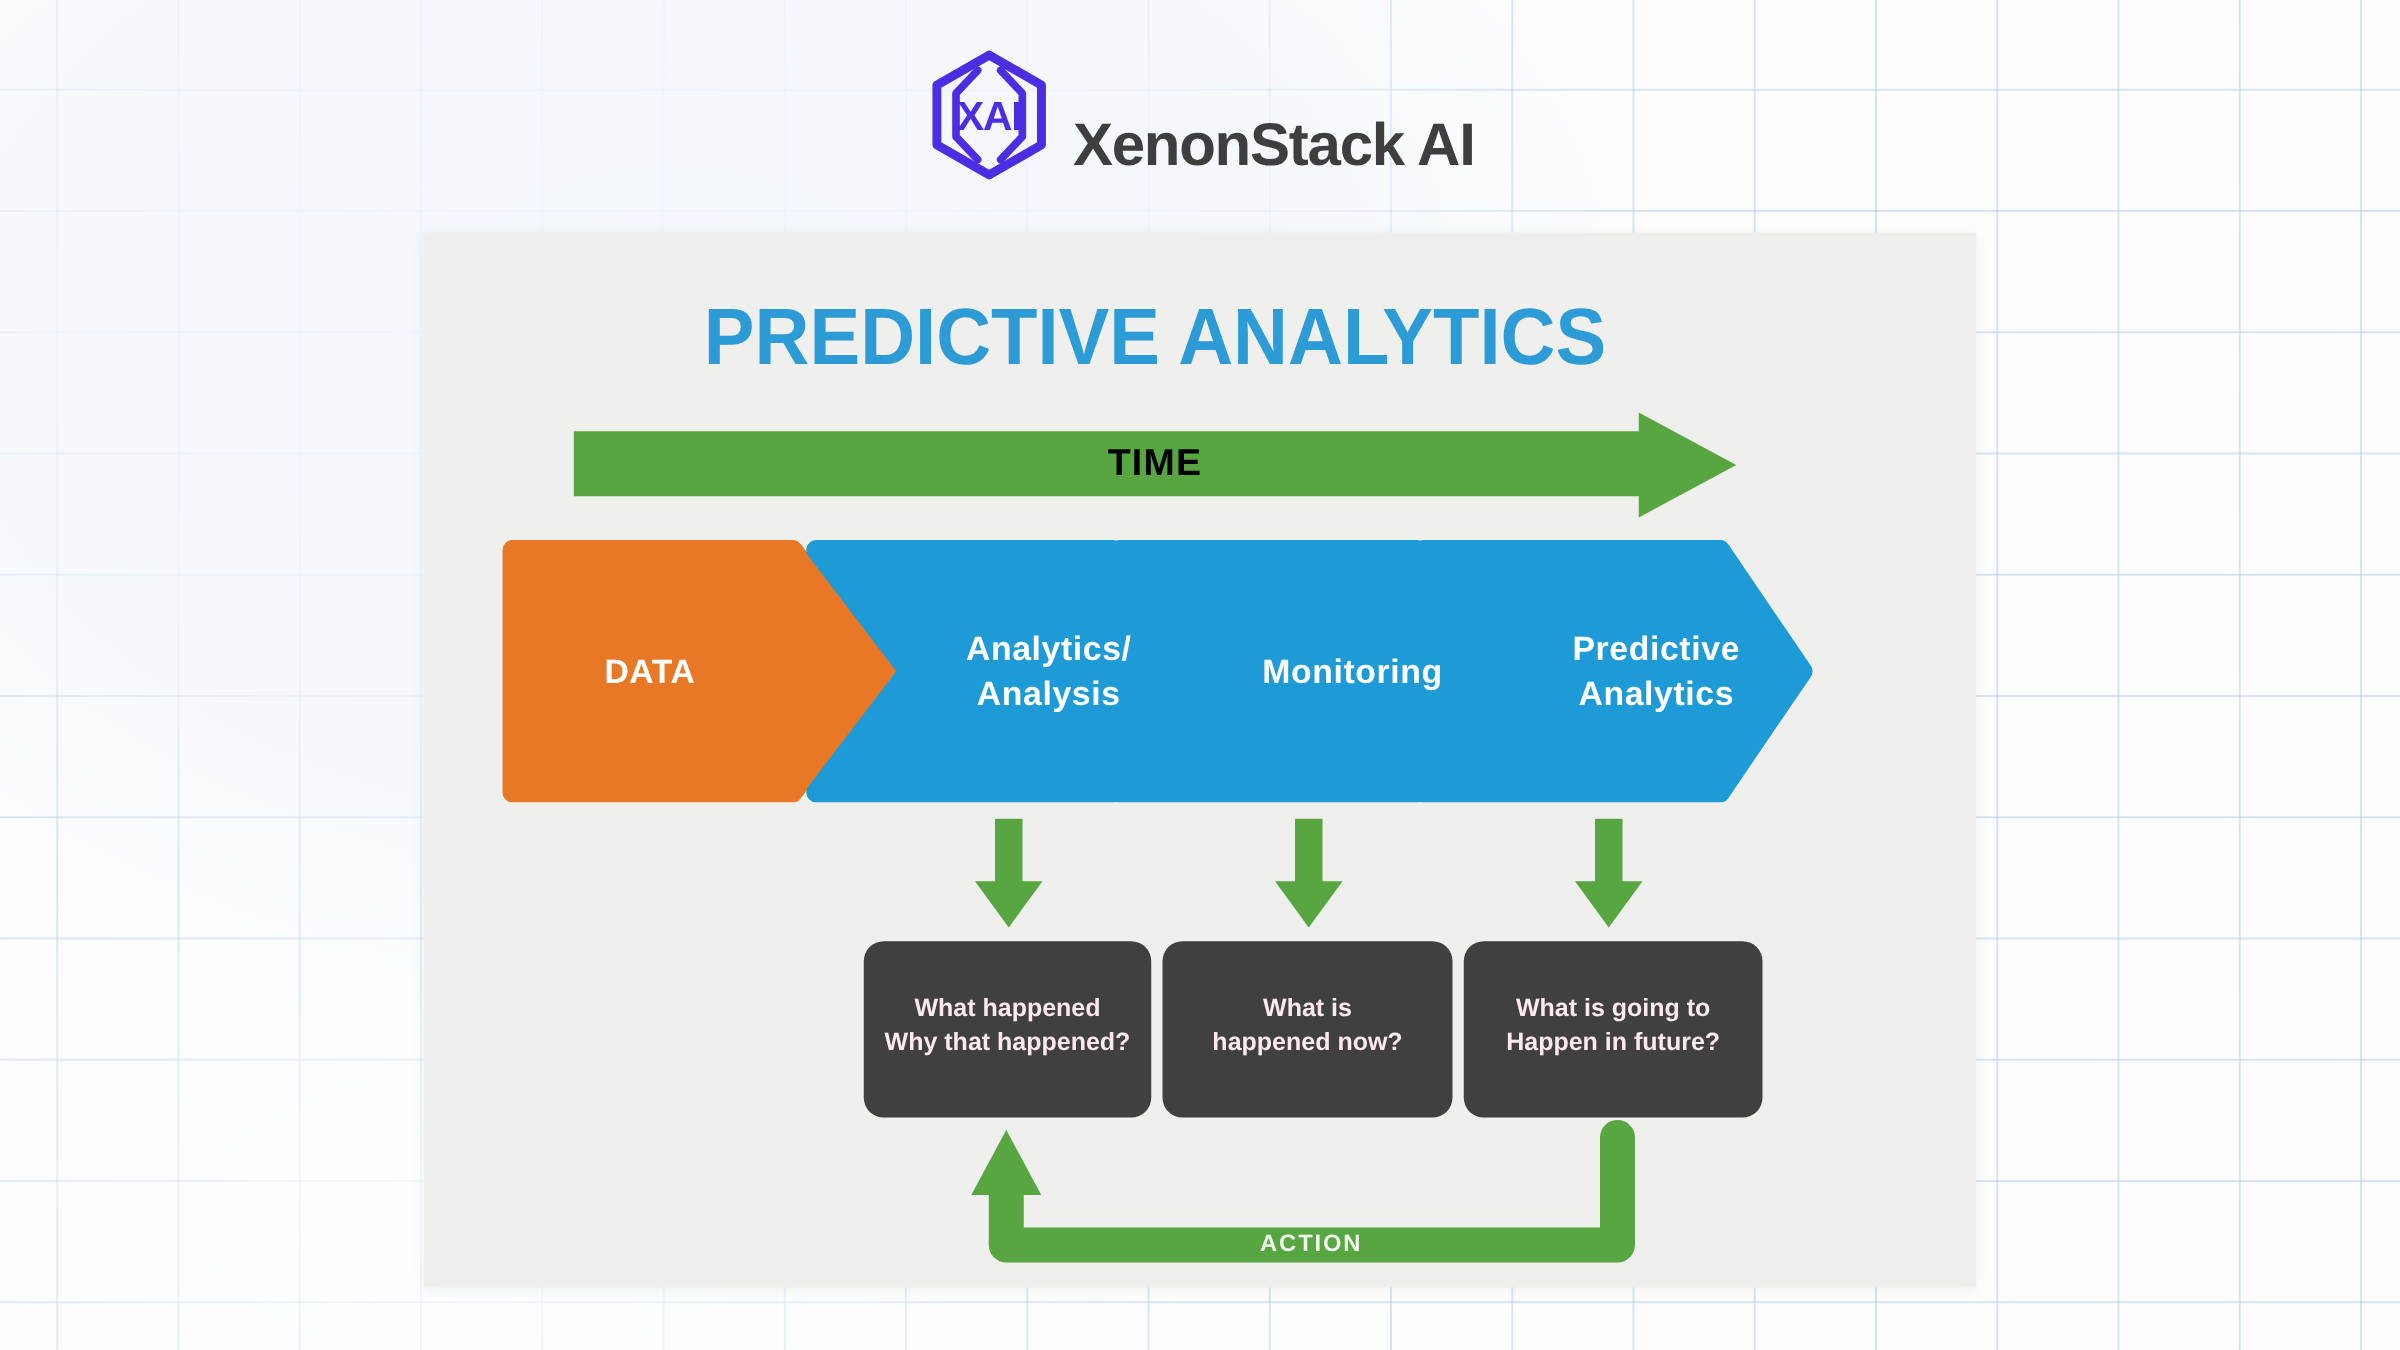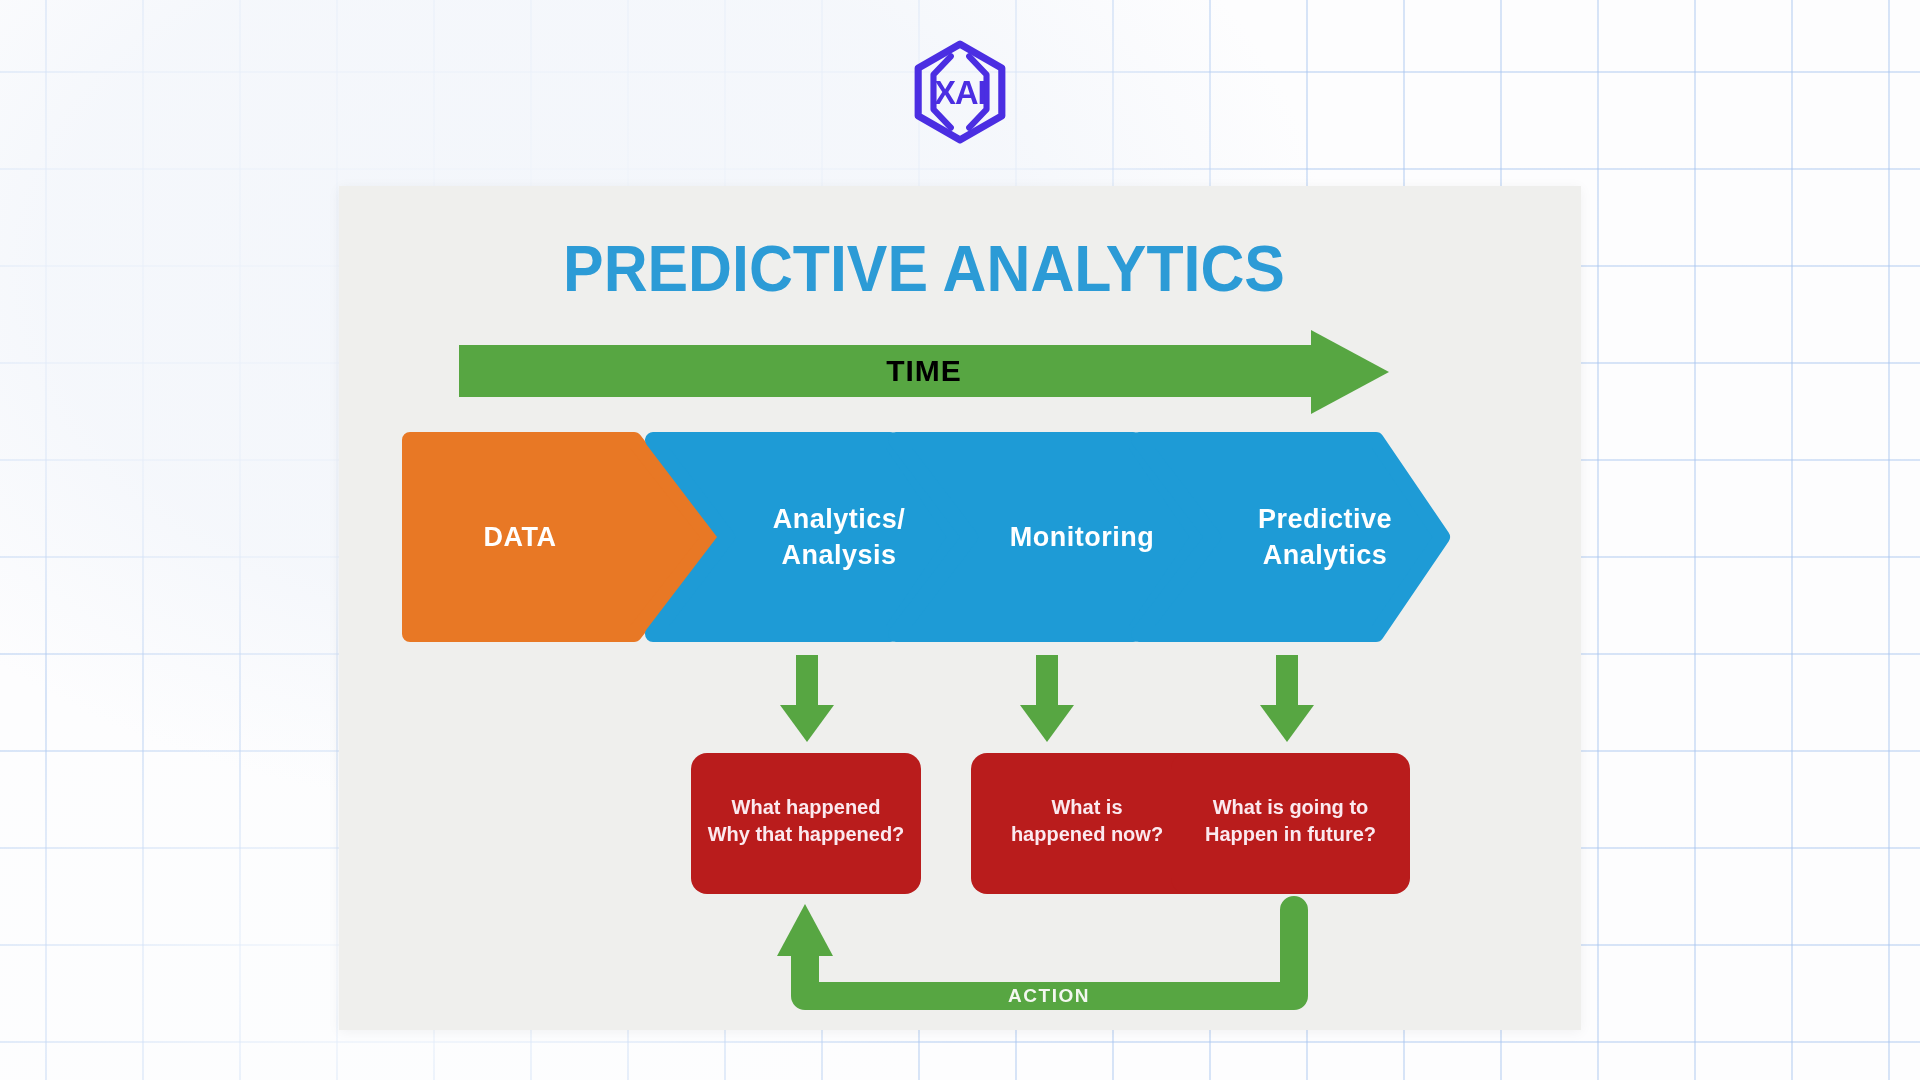--- a/index.html
+++ b/index.html
@@ -71,27 +71,27 @@
   .down-arrow .head{
     position:absolute;left:0;top:50px;width:0;height:0;
     border-left:27px solid transparent;border-right:27px solid transparent;
     border-top:37px solid #57a642;
   }
   .down-arrow.a0{left:441px;}
   .down-arrow.a1{left:681px;}
   .down-arrow.a2{left:921px;}
   
   .outcome{
-    position:absolute;top:567px;height:141px;background:#b91c1c;border-radius:16px;
+    position:absolute;top:567px;height:141px;background:#404040;border-radius:16px;
     display:flex;flex-direction:column;justify-content:center;align-items:center;
     color:#fbe9ef;font-weight:bold;font-size:20px;line-height:27px;text-align:center;
     padding-bottom:6px;box-sizing:border-box;
   }
   .outcome.o0{left:352px;width:230px;}
-  .outcome.o1{left:591px;width:232px;margin-left:41px;}
+  .outcome.o1{left:591px;width:232px;}
   .outcome.o2{left:832px;width:239px;}
   
   .action-svg{position:absolute;left:400px;top:710px;width:600px;height:130px;}
   .action-label{
     position:absolute;left:610px;top:796px;width:200px;height:28px;line-height:28px;
     text-align:center;color:#f3f7f0;font-size:19px;font-weight:bold;letter-spacing:1.5px;
   }
 </style>
 </head>
 <body>
@@ -99,20 +99,21 @@
 <div class="bg-grid"></div>
 <div class="bg-veil"></div>
 
 <div class="brand">
   <svg width="102" height="104" viewBox="0 0 100 100">
     <polygon points="50,3 91,26.5 91,73.5 50,97 9,73.5 9,26.5" fill="none" stroke="#4B2EE2" stroke-width="7" stroke-linejoin="round"></polygon>
     <path d="M41,15 L24,33 L24,67 L41,85" fill="none" stroke="#4B2EE2" stroke-width="6" stroke-linecap="round" stroke-linejoin="round"></path>
     <path d="M59,15 L76,33 L76,67 L59,85" fill="none" stroke="#4B2EE2" stroke-width="6" stroke-linecap="round" stroke-linejoin="round"></path>
     <text x="50" y="62" text-anchor="middle" font-family="Liberation Sans, sans-serif" font-size="32" font-weight="bold" letter-spacing="-1" fill="#4B2EE2">XAI</text>
   </svg>
+  <div class="brand-wordmark">XenonStack AI</div>
 </div>
 
 <div class="panel">
 
   <div class="diagram-title">PREDICTIVE ANALYTICS</div>
 
   <div class="time-arrow">
     <div class="time-arrow-body"></div>
     <div class="time-arrow-head"></div>
     <div class="time-arrow-label">TIME</div>

